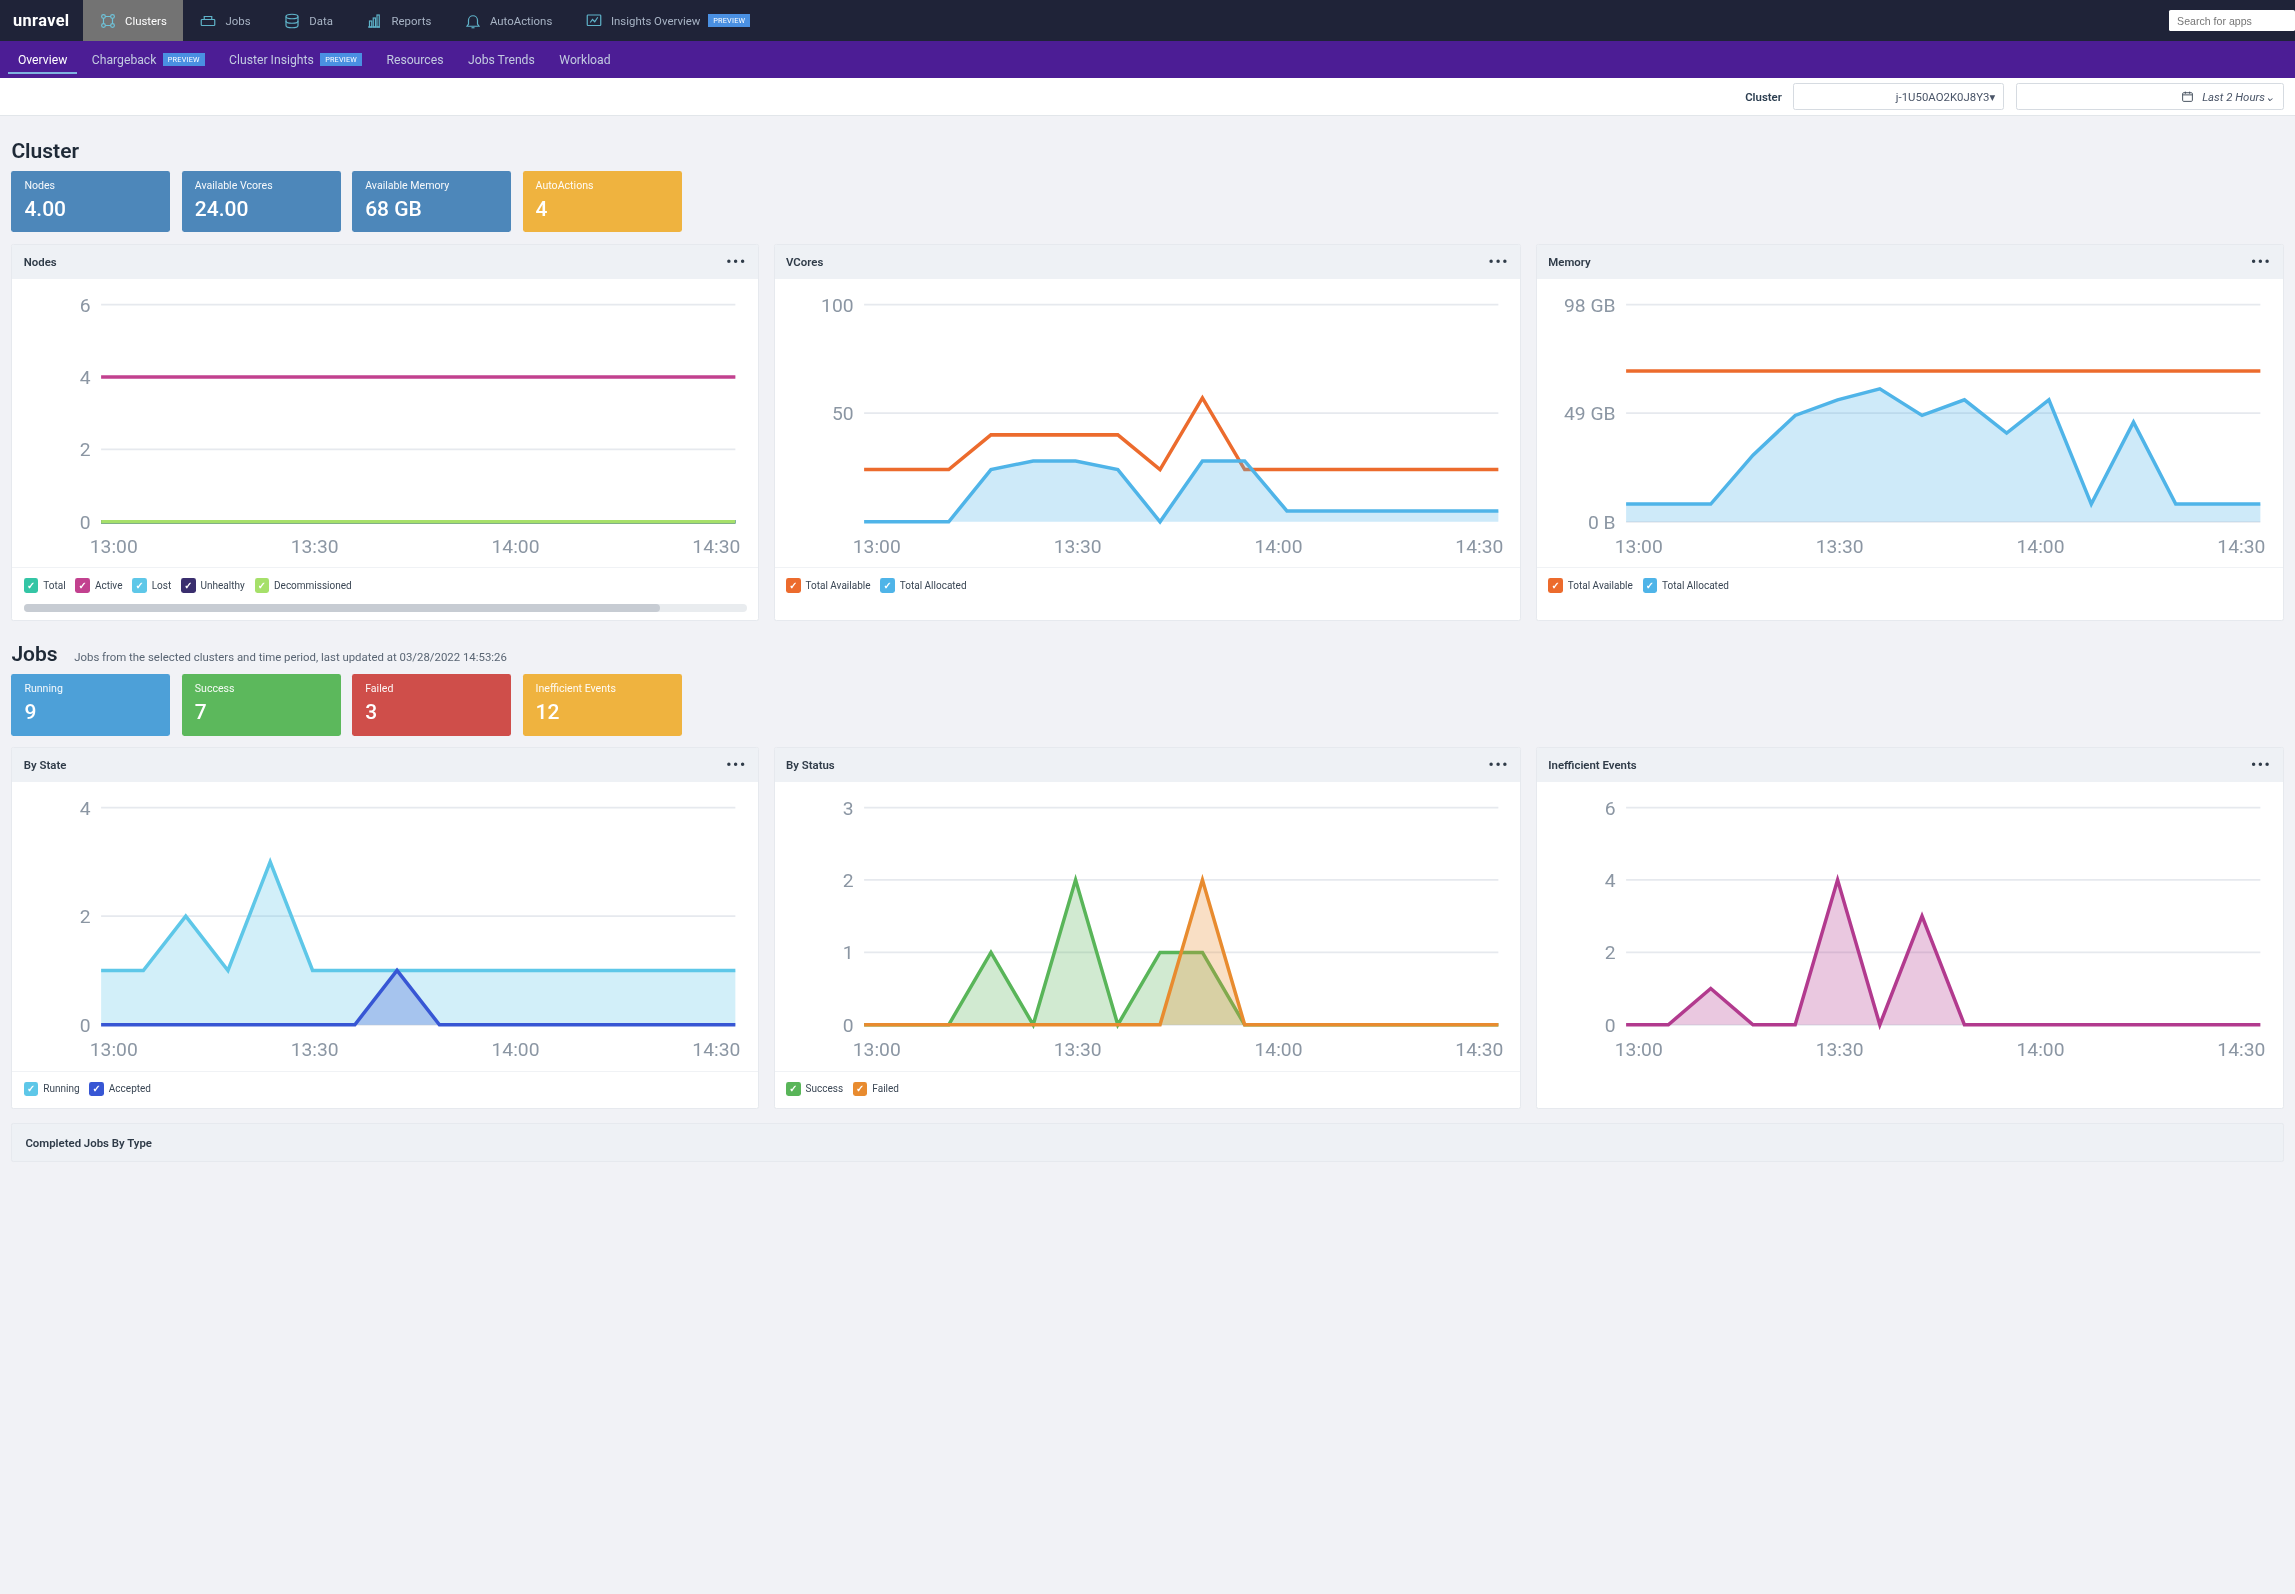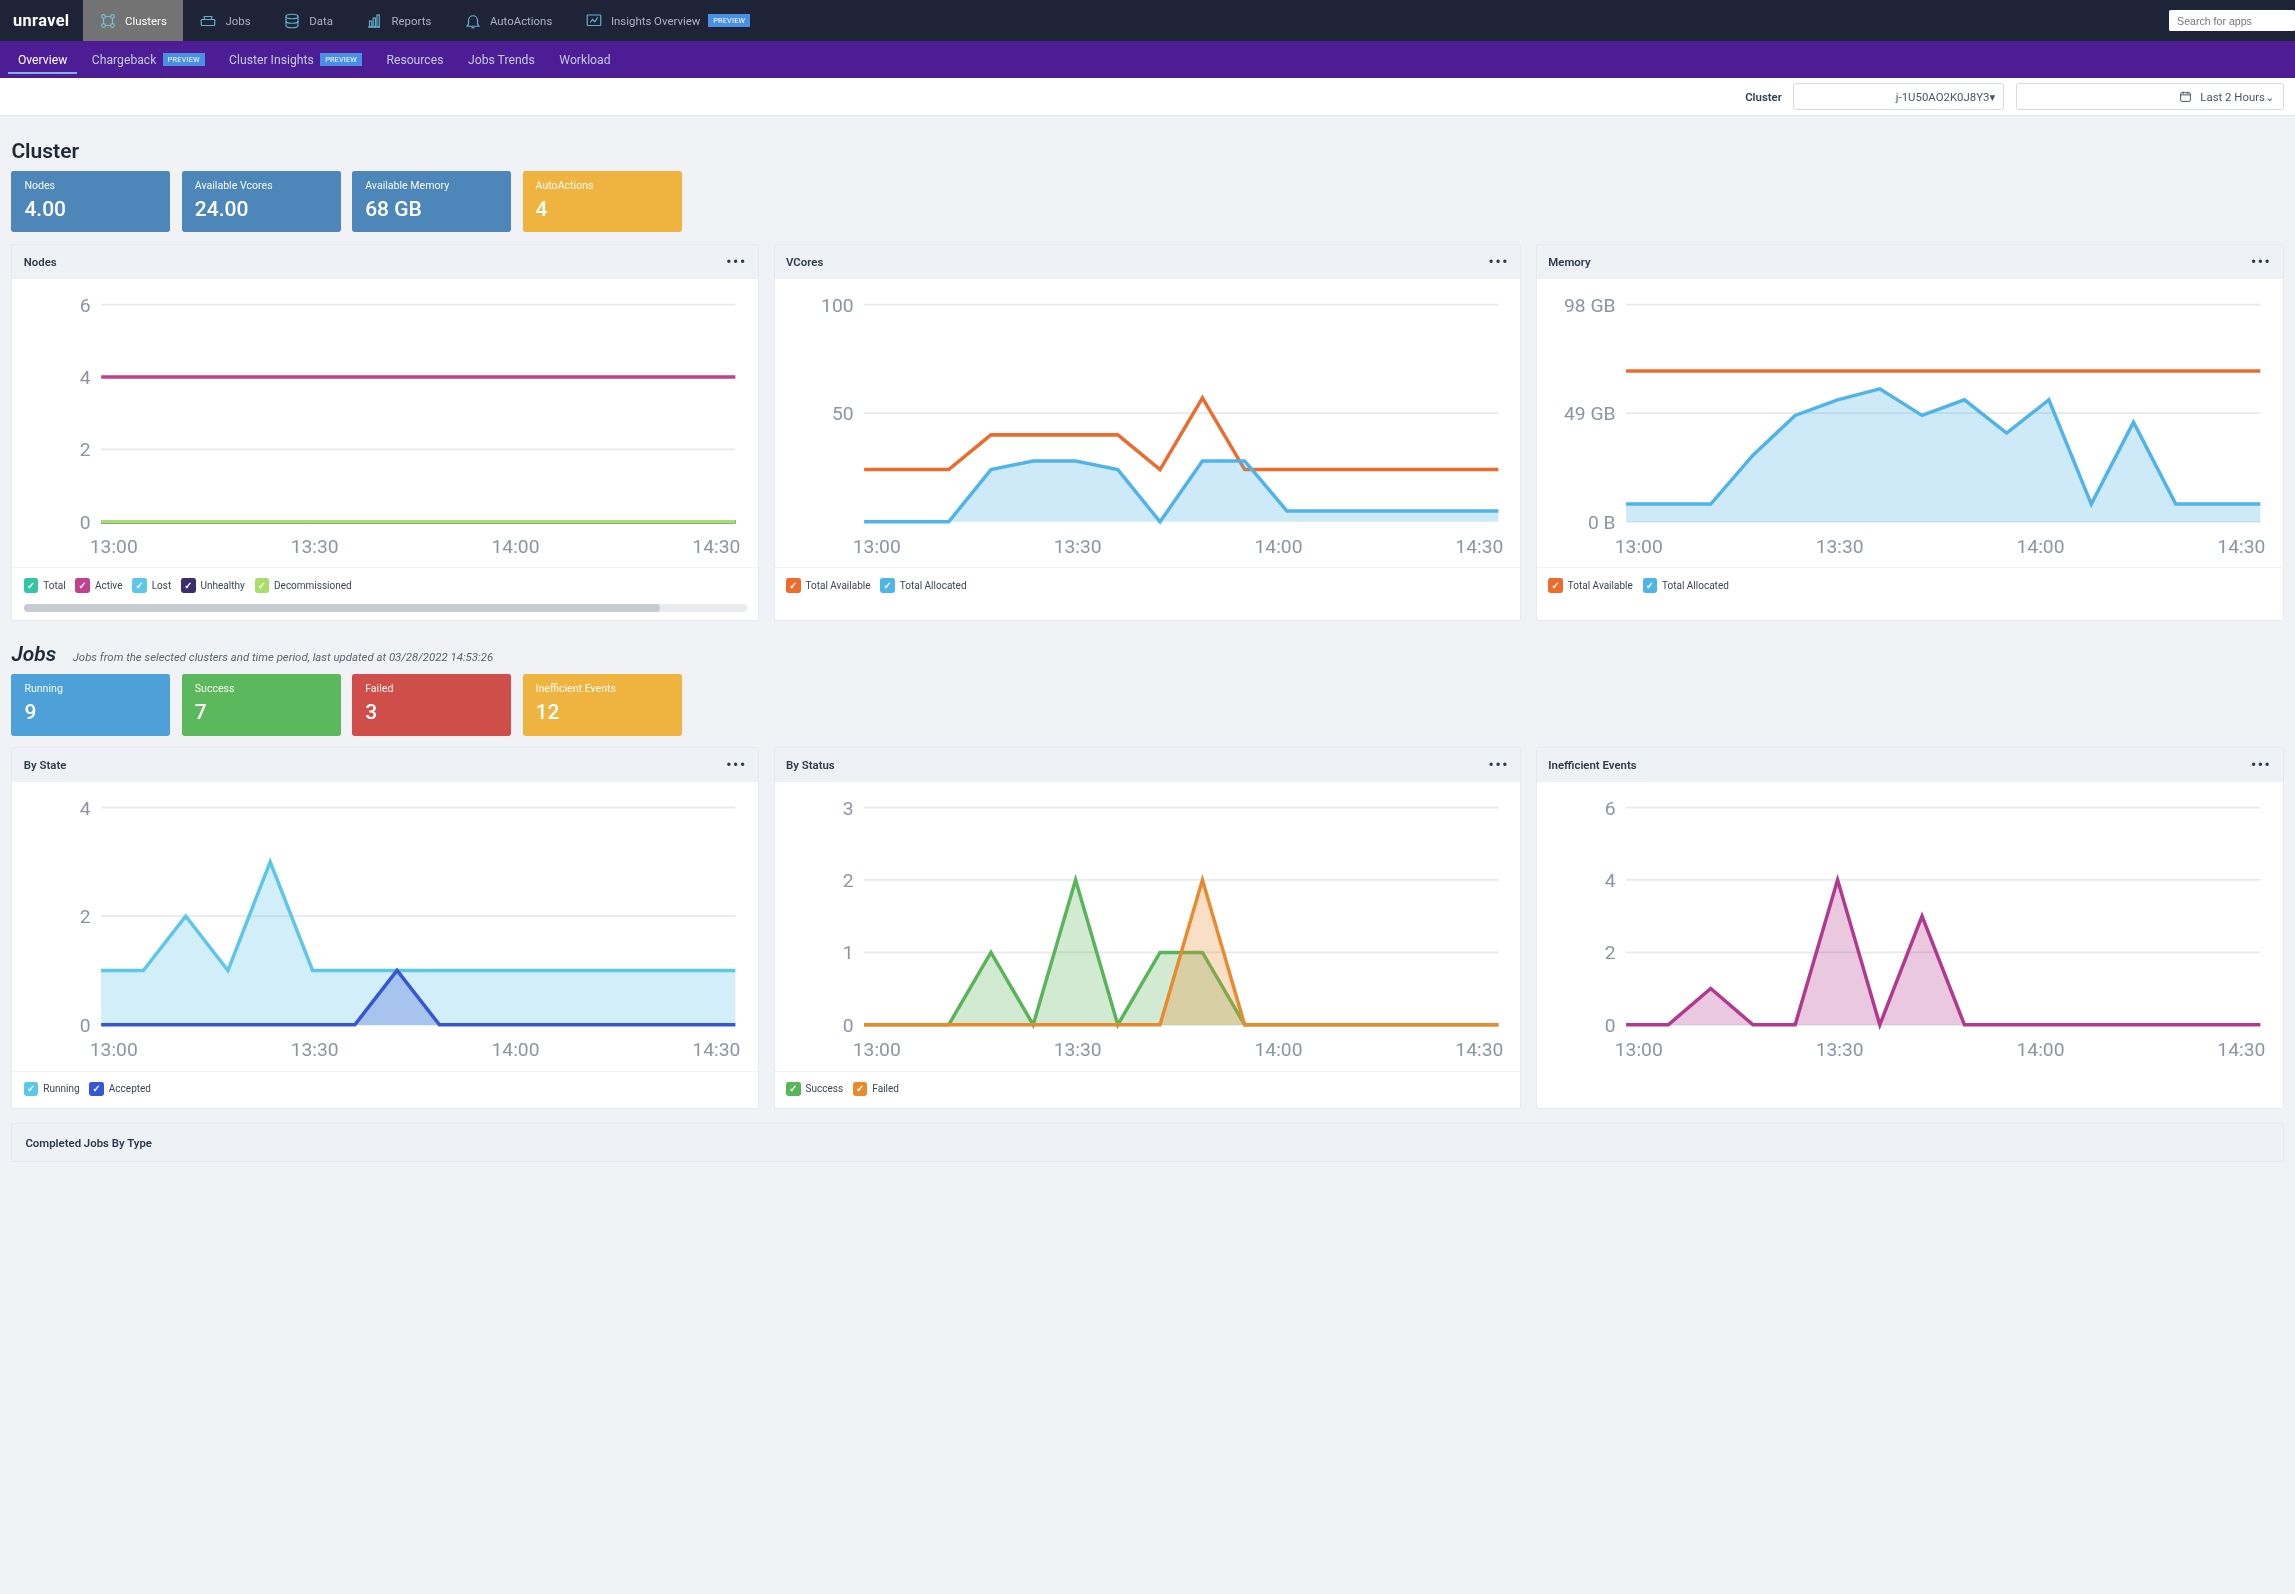--- a/index.html
+++ b/index.html
@@ -81,21 +81,21 @@
     padding: 4.9px 11.4px; gap:11.4px;
   }
   .filter-label { font-weight:600; color:#2c3e50; }
   .select-box {
     border:0.8px solid #d6dbe1; border-radius:2.4px;
     background:#fff; padding:5.7px 8.1px;
     display:flex; align-items:center; justify-content:flex-end;
     cursor:pointer; color:#4a5568;
   }
   .select-cluster { width: 211px; }
-  .select-time { width: 268px; }
+  .select-time { width: 268px; font-style: italic; }
   .select-time .left { display:flex; align-items:center; gap:8.1px; }
 
   
   .main { padding: 8.1px 11.4px 16.3px; }
   .section-heading {
     font-size: 21px; font-weight:600; color:#1f2a37;
     margin: 14.6px 0 8.1px;
   }
   .section-sub {
     font-size:11.4px; color:#596573; font-weight:400;
@@ -423,21 +423,21 @@
             <span>Total Available</span>
           </div>
           <div class="legend-item">
             <span class="legend-chip" style="background: rgb(79, 180, 232);"></span>
             <span>Total Allocated</span>
           </div>
         </div>
     </div>
   </div>
 
-  <div class="section-heading" style="margin-top:21px;font-style:italic;">
+  <div class="section-heading" style="margin-top:21px;">
     <span>Jobs</span>
     <span class="section-sub">Jobs from the selected clusters and time period, last updated at 03/28/2022 14:53:26</span>
   </div>
 
   <div class="metric-row">
     <div class="metric-card bg-blue">
       <div class="m-label">Running</div>
       <div class="m-value">9</div>
     </div>
     <div class="metric-card bg-green">

